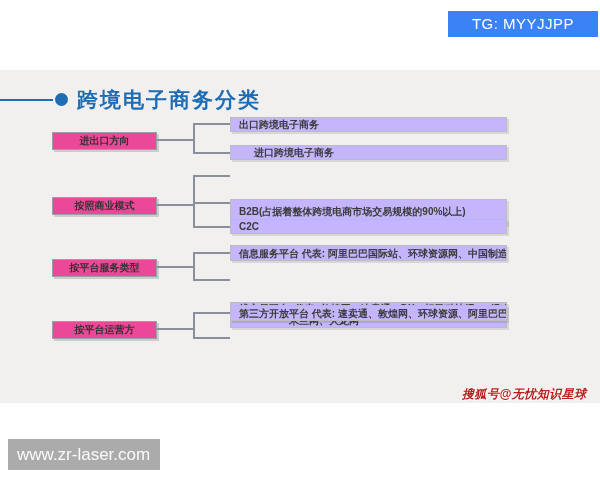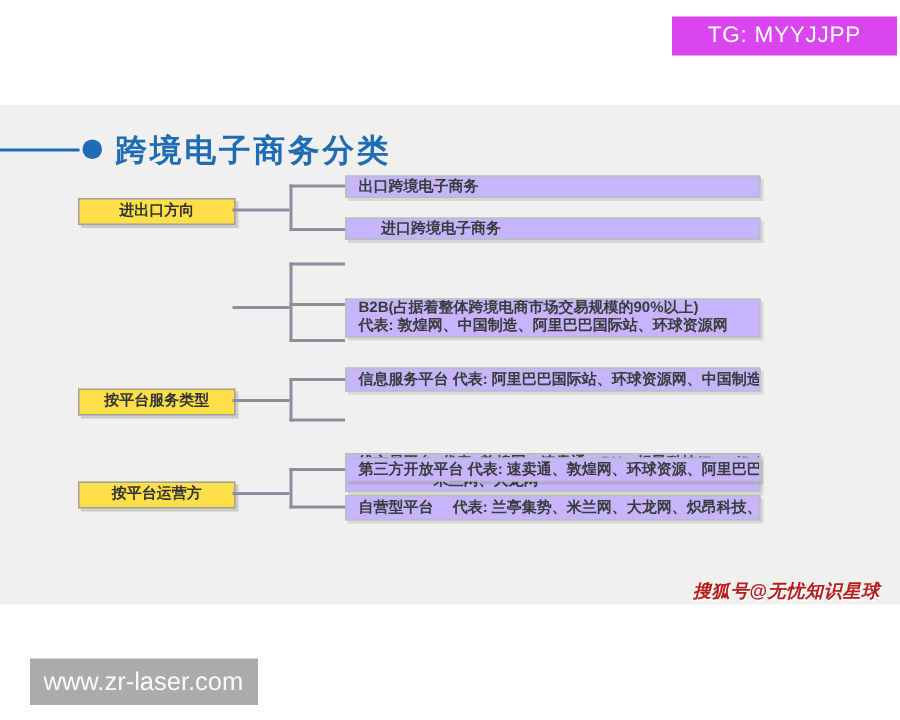--- a/index.html
+++ b/index.html
@@ -9,36 +9,36 @@
     font-family:"Liberation Sans", sans-serif;
   }
   .screen{position:absolute;left:0;top:0;width:600px;height:480px;}
 
   
   .panel{position:absolute;left:0;top:70px;width:600px;height:333px;background:#f1f0ee;}
 
   
   .tg-badge{
     position:absolute;left:448px;top:11px;width:150px;height:26px;
-    background:#d946ef;color:#ffffff;font-size:15px;line-height:26px;
+    background:#3b82f6;color:#ffffff;font-size:15px;line-height:26px;
     text-align:center;letter-spacing:0.5px;
   }
 
   
   .title-line{position:absolute;left:0;top:99px;width:53px;height:2px;background:#1d6cb4;}
   .title-dot{position:absolute;left:55px;top:93px;width:13px;height:13px;border-radius:50%;background:#1d6cb4;}
   .page-title{
     position:absolute;left:77px;top:86px;
     font-size:21px;font-weight:700;color:#1d6cb4;letter-spacing:2px;white-space:nowrap;text-align:center;
   }
 
   
   .branch{
     position:absolute;left:52px;width:103px;height:16px;
-    background:#fde047;border:1px solid #9aa0a6;
+    background:#ec4899;border:1px solid #9aa0a6;
     box-shadow:2px 2px 0 rgba(0,0,0,0.15);
     font-size:10px;font-weight:700;color:#333333;
     text-align:center;line-height:16px;white-space:nowrap;
   }
   .p0{top:132px;} .p1{top:197px;} .p2{top:259px;} .p3{top:321px;}
 
   
   .leaf{
     position:absolute;left:230px;width:277px;
     background:#c4b5fd;border:1px solid #b9bcc1;
@@ -65,58 +65,58 @@
   .seg{position:absolute;background:#8a8f9b;}
   .h{height:2px;} .v{width:2px;}
 
   
   .sohu{
     position:absolute;left:462px;top:386px;
     font-size:12px;font-weight:700;font-style:italic;color:#b91c1c;
     text-shadow:1px 1px 0 #ffffff;white-space:nowrap;letter-spacing:0.5px;
   }
   .site-badge{
-    position:absolute;left:20px;top:439px;width:152px;height:31px;
+    position:absolute;left:8px;top:439px;width:152px;height:31px;
     background:#ababab;color:#fafafa;font-size:17px;line-height:31px;
     padding-left:9px;box-sizing:border-box;white-space:nowrap;
   }
 </style>
 </head>
 <body>
 
 <div class="screen">
 
   <div class="panel"></div>
 
   <div class="tg-badge">TG: MYYJJPP</div>
 
   <div class="title-line"></div>
   <div class="title-dot"></div>
   <div class="page-title">跨境电子商务分类</div>
 
   <div class="branch p0">进出口方向</div>
+  <div class="branch p1">按照商业模式</div>
   <div class="branch p3">按平台运营方</div>
   <div class="branch p2">按平台服务类型</div>
 
   <div class="leaf one r0"><span class="l1">出口跨境电子商务</span></div>
   <div class="leaf one r1"><span class="l1">进口跨境电子商务</span></div>
 
   <div class="leaf two r2">
     <div class="l1">B2B(占据着整体跨境电商市场交易规模的90%以上)</div>
-    <div class="l2">代表: 敦煌网、中国制造、阿里巴巴国际站、环球资源网</div>
   </div>
+  <div class="leaf one r4"><span class="l1">C2C</span></div>
 
   <div class="leaf one r5"><span class="l1">信息服务平台 代表: 阿里巴巴国际站、环球资源网、中国制造网</span></div>
   <div class="leaf two r6">
     <div class="l1">线交易平台  代表: 敦煌网、速卖通、DX、炽昂科技(FocalPrice)、</div>
     <div class="l2">米兰网、大龙网</div>
   </div>
 
   <div class="leaf one r7"><span class="l1">第三方开放平台 代表: 速卖通、敦煌网、环球资源、阿里巴巴国际站</span></div>
-  <div class="leaf one r8"><span class="l1">自营型平台　 代表: 兰亭集势、米兰网、大龙网、炽昂科技、</span></div>
 
   <div class="seg h" style="left:155px;top:139px;width:38px;"></div>
   <div class="seg v" style="left:193px;top:123px;height:31px;"></div>
   <div class="seg h" style="left:193px;top:123px;width:37px;"></div>
   <div class="seg h" style="left:193px;top:152px;width:37px;"></div>
 
   <div class="seg h" style="left:155px;top:204px;width:38px;"></div>
   <div class="seg v" style="left:193px;top:175px;height:53px;"></div>
   <div class="seg h" style="left:193px;top:175px;width:37px;"></div>
   <div class="seg h" style="left:193px;top:202px;width:37px;"></div>

